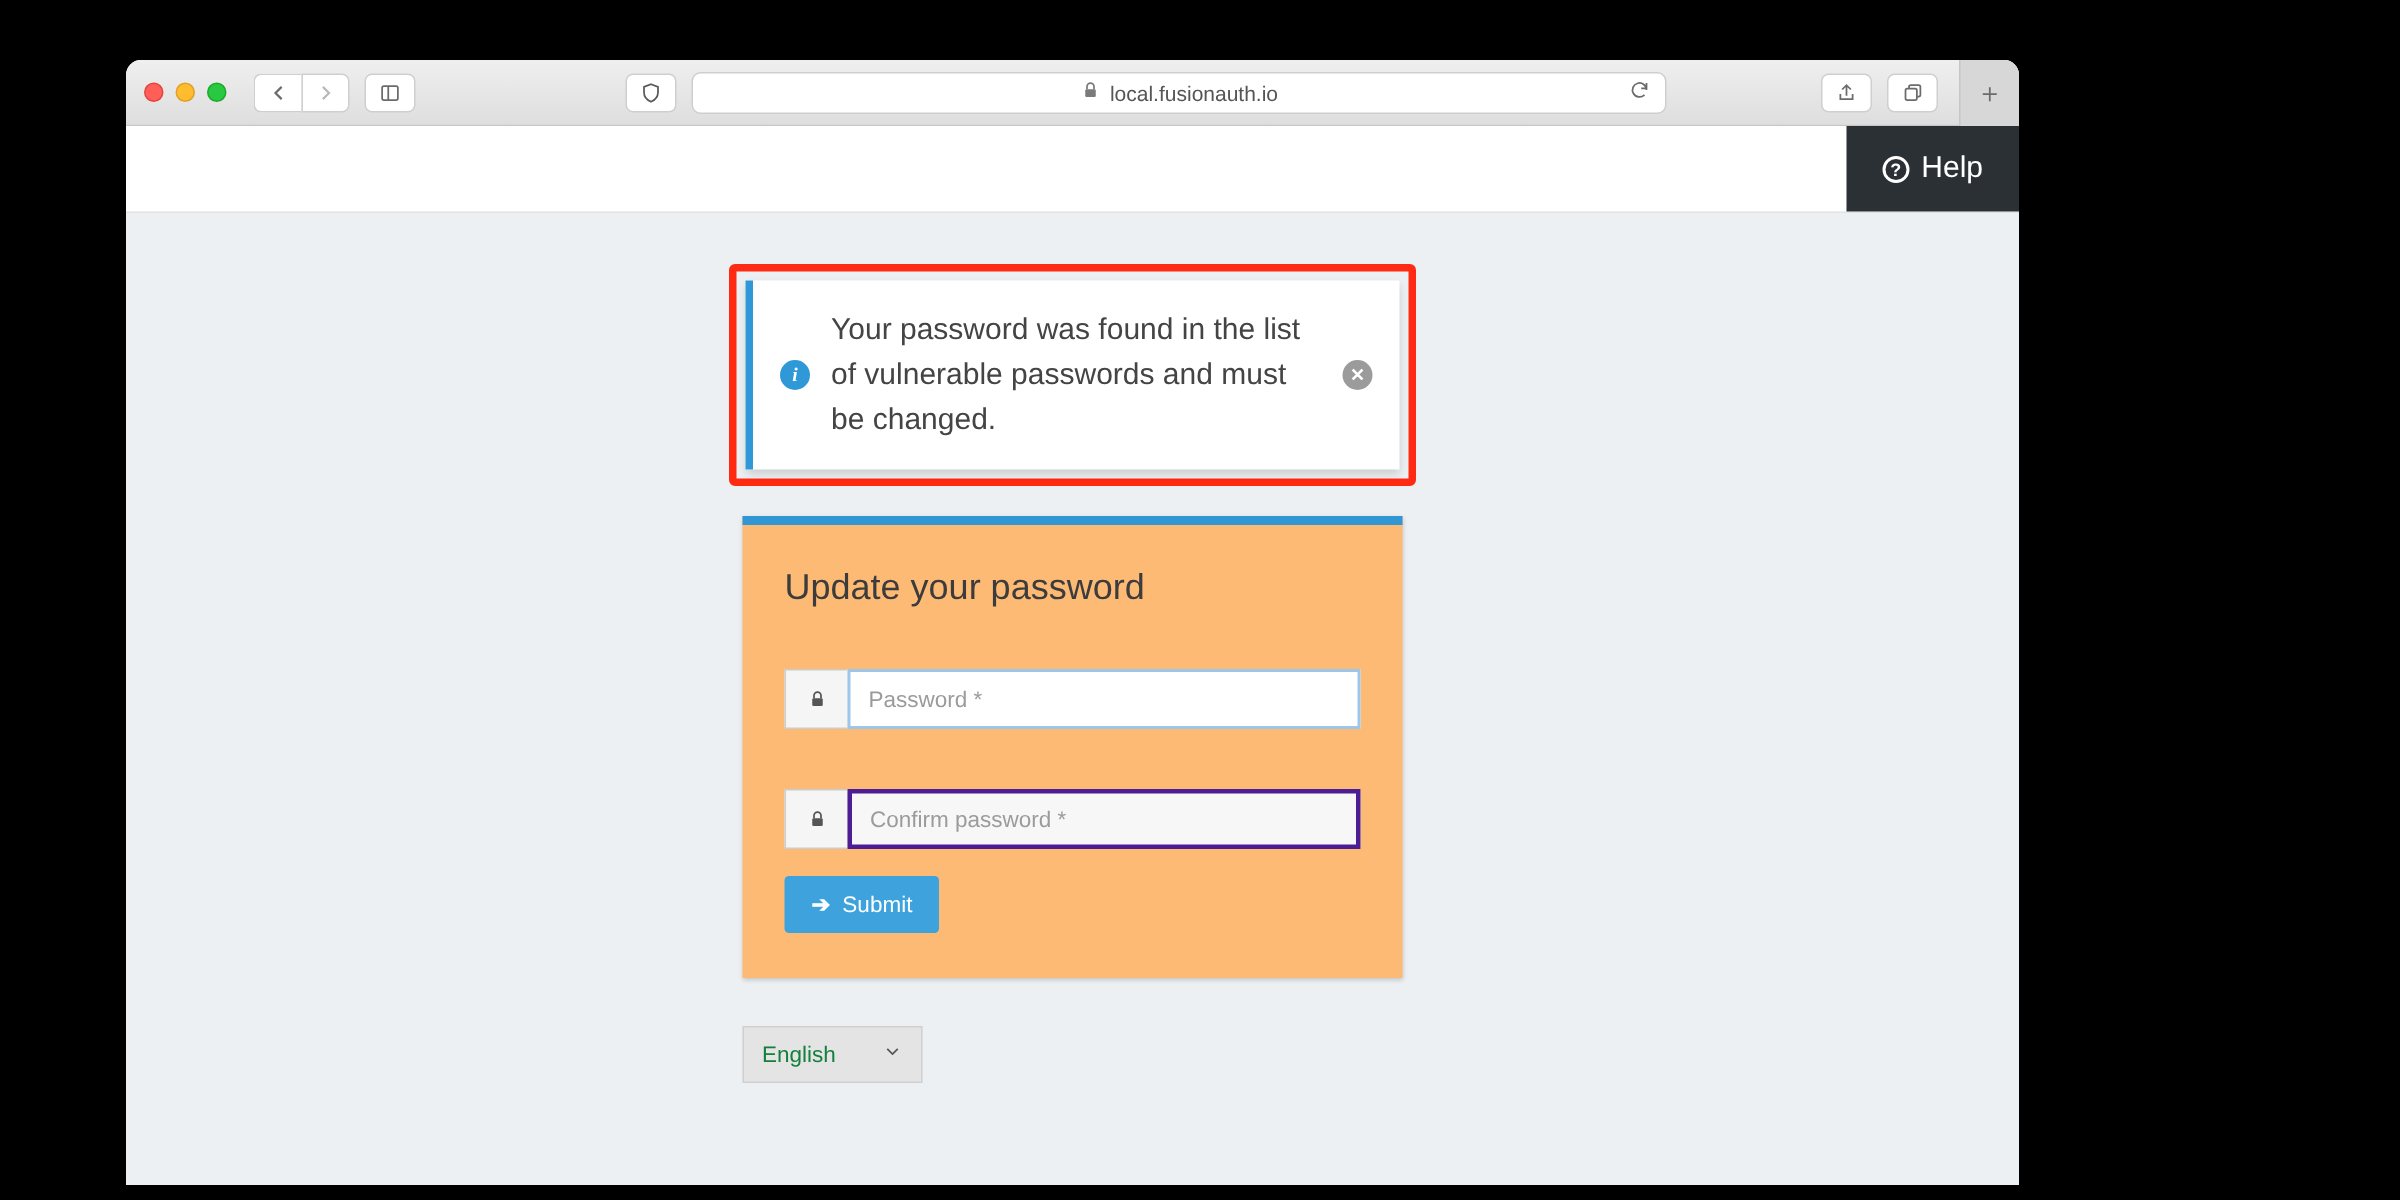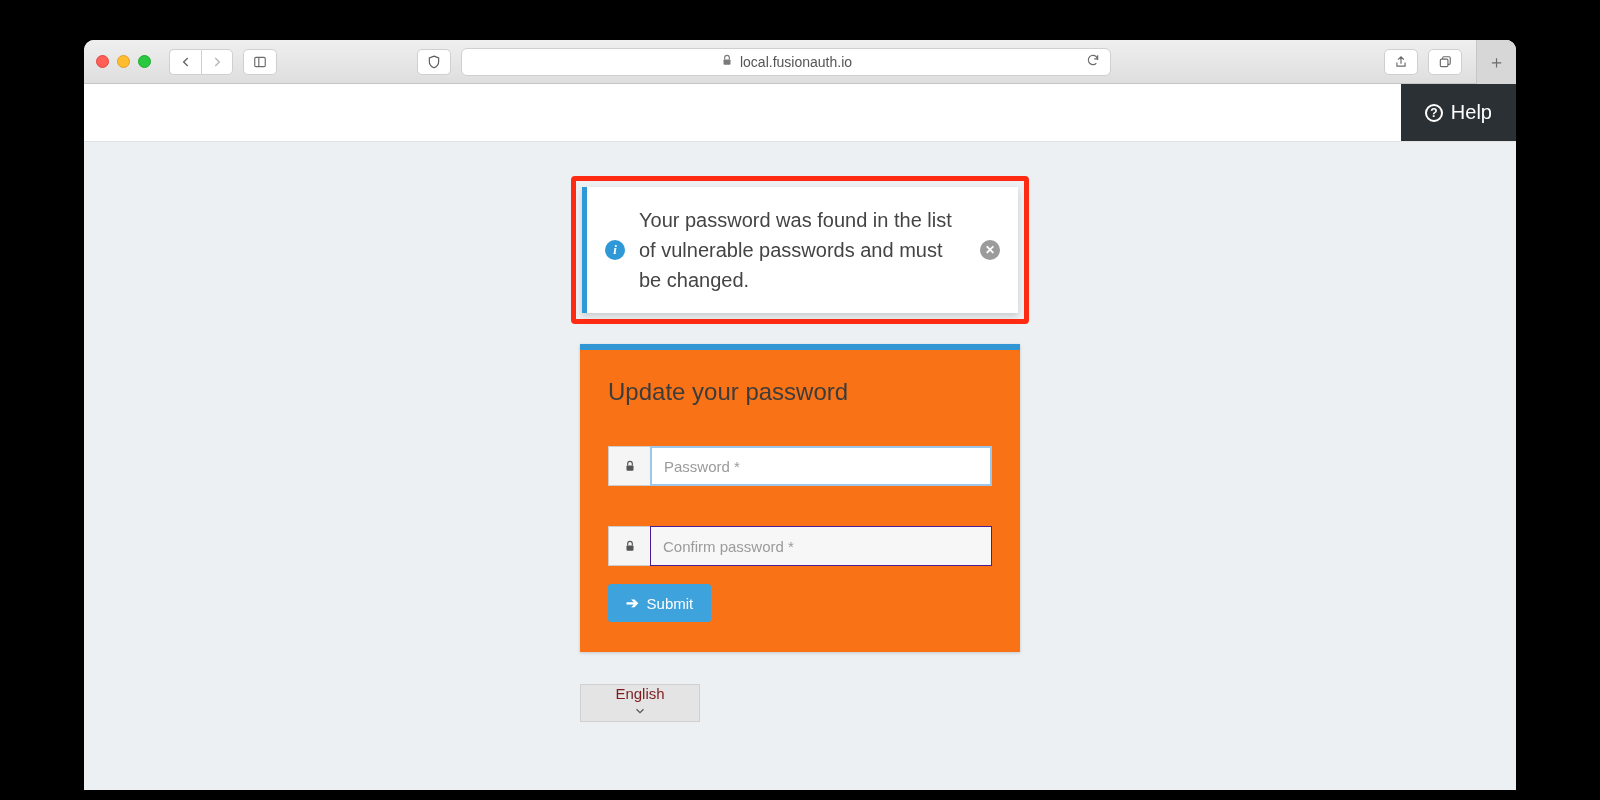--- a/index.html
+++ b/index.html
@@ -1,21 +1,21 @@
 <!DOCTYPE html>
 <html><head>
 <meta charset="utf-8">
 <style>
   * { box-sizing: border-box; margin: 0; padding: 0; }
   html, body { width: 1600px; height: 800px; background: #000; font-family: -apple-system, BlinkMacSystemFont, "Helvetica Neue", Arial, sans-serif; }
   .outer-black { width: 1600px; height: 800px; background: #000; position: relative; }
   .window {
     position: absolute;
     left: 84px; top: 40px;
-    width: 1432px; height: 750px;
+    width: 1262px; height: 750px;
     background: #fff;
     border-radius: 10px 10px 0 0;
     box-shadow: 0 20px 60px rgba(0,0,0,.5);
     overflow: hidden;
   }
 
   
   .chrome {
     height: 44px;
     background: linear-gradient(#efefef, #dedede);
@@ -118,60 +118,60 @@
   .alert .close-icon {
     width: 20px; height: 20px; border-radius: 50%;
     background: #9b9b9b; color:#fff;
     display:flex; align-items:center; justify-content:center; font-size:12px; font-weight:700;
     flex:none; cursor:pointer;
   }
 
   .card {
     margin-top: 20px;
     width: 440px;
-    background: #f97316;
+    background: #fdba74;
     border-top: 6px solid #3096d4;
     box-shadow: 0 1px 3px rgba(0,0,0,.18);
     padding: 28px 28px 30px;
   }
   .card h2 {
     color: #3c3c3c; font-size: 24px; font-weight: 500; margin-bottom: 30px;
   }
   .input-row {
     display: flex; margin-bottom: 18px; margin-top: 40px;
   }
   .input-row .addon {
     width: 42px; background: #f5f5f5; border:1px solid #ccc; border-right:none;
     display:flex; align-items:center; justify-content:center; color:#555;
   }
   .input-row input {
     flex:1; height: 40px; padding: 0 12px;
-    border:1px solid #4c1d95; background:#f7f7f7; font-size:15px; color:#333;
+    border:3px solid #4c1d95; background:#f7f7f7; font-size:15px; color:#333;
   }
   .input-row input::placeholder { color:#9b9b9b; }
   .input-row.focused input {
     border: 2px solid #9cc7ea; background:#fff;
   }
   .input-row.focused .addon { border-color:#ccc; }
 
   .submit-btn {
     background: #3ea3dc; border:none; color:#fff;
     height: 38px; padding: 0 18px;
     display:flex; align-items:center; gap:8px;
     font-size:15px; border-radius:3px; cursor:pointer;
   }
   .submit-btn .arrow { font-weight:700; }
 
   .lang-select {
     margin-top: 32px;
     width: 120px; height: 38px;
     background:#e4e4e4; border:1px solid #d0d0d0;
     display:flex; align-items:center; justify-content:space-between;
-    padding: 0 12px; color:#7f1d1d; font-size:15px;
-    align-self: center; margin-right: 320px; flex-direction: column;
+    padding: 0 12px; color:#15803d; font-size:15px;
+    align-self: center; margin-right: 320px;
   }
 
   .lang-wrap { width: 440px; display:flex; }
   .lang-wrap .lang-select { margin: 32px 0 0 0; }
 
   svg.icon { width: 14px; height: 14px; }
 </style>
 </head>
 <body>
 

